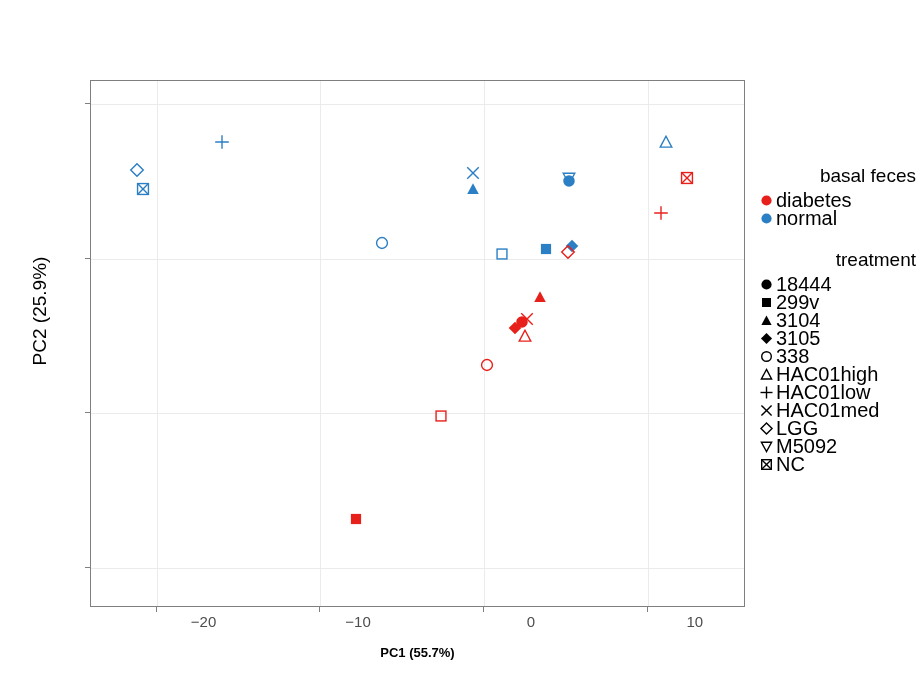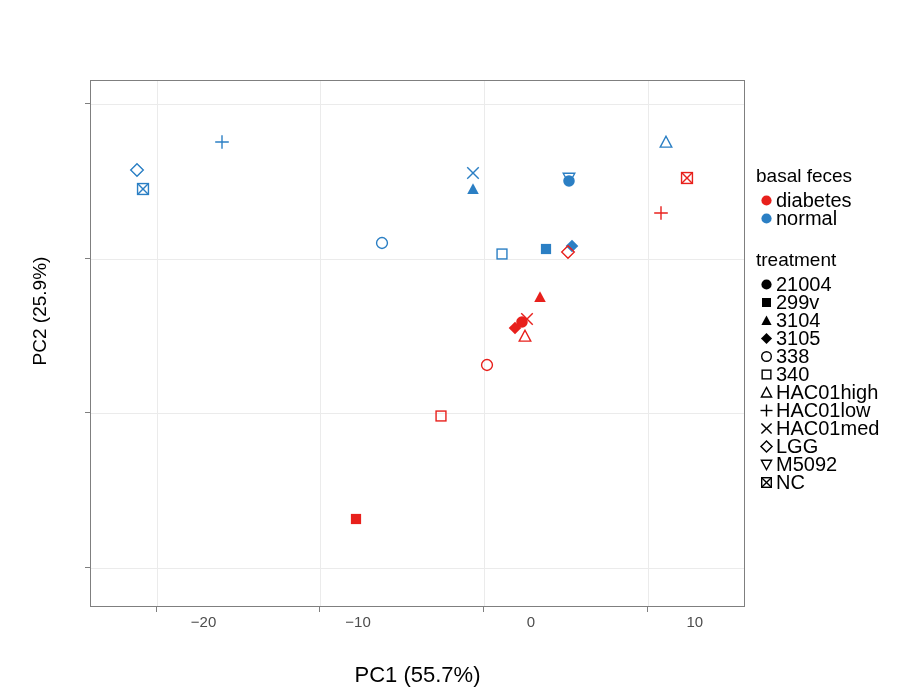--- a/index.html
+++ b/index.html
@@ -15,30 +15,30 @@
   .gridline.h{height:1px;left:0;right:0;}
 
   
   .tick-mark{position:absolute;background:#7f7f7f;}
   .tick-mark.x{width:1px;height:5px;}
   .tick-mark.y{height:1px;width:5px;}
   .tick-label{position:absolute;font-size:15px;color:#4d4d4d;white-space:nowrap;margin-left:48px;}
   .tick-label.x{transform:translateX(-50%);top:613px;}
   #ylabels{position:absolute;left:0;top:0;width:78px;height:687px;}
 
-  #xaxis-title{position:absolute;left:90px;width:655px;top:662px;text-align:center;
-               font-size:22px;color:#000;}
+  #xaxis-title{position:absolute;left:90px;width:655px;top:645px;text-align:center;
+               font-size:13px;color:#000;font-weight:bold;}
   #yaxis-title{position:absolute;left:-110px;top:300px;width:300px;text-align:center;
                font-size:19px;color:#000;transform:rotate(-90deg);transform-origin:center center;}
 
   
   .pt{position:absolute;transform:translate(-50%,-50%);}
 
   
-  #legend{position:absolute;left:756px;top:165px;width:160px;}
+  #legend{position:absolute;left:756px;top:165px;width:160px;text-align:right;}
   .legend-title{font-size:19px;color:#000;margin:0 0 4px 0;white-space:nowrap;}
   .legend-row{display:flex;align-items:center;height:18px;margin:0;}
   .legend-key{width:20px;height:18px;display:flex;align-items:center;justify-content:center;flex:0 0 20px;}
   .legend-text{font-size:20px;color:#000;white-space:nowrap;line-height:18px;}
   .legend-block{margin-bottom:18px;}
   .legend-block.second{margin-top:22px;}
 </style>
 </head>
 <body>
 
@@ -175,21 +175,21 @@
     </div>
     <div class="legend-block second">
       <div class="legend-title">treatment</div>
       <div id="shape-legend-rows">
           <div class="legend-row">
             <span class="legend-key">
               <svg width="15" height="15" viewBox="0 0 15 15" xmlns="http://www.w3.org/2000/svg">
                 <circle cx="7.5" cy="7.5" r="5.1000000000000005" fill="#000000" stroke="none"></circle>
               </svg>
             </span>
-            <span class="legend-text">21004</span>
+            <span class="legend-text">18444</span>
           </div>
           <div class="legend-row">
             <span class="legend-key">
               <svg width="15" height="15" viewBox="0 0 15 15" xmlns="http://www.w3.org/2000/svg">
                 <rect x="3" y="3" width="9" height="9" fill="#000000" stroke="none"></rect>
               </svg>
             </span>
             <span class="legend-text">299v</span>
           </div>
           <div class="legend-row">
@@ -208,28 +208,20 @@
             </span>
             <span class="legend-text">3105</span>
           </div>
           <div class="legend-row">
             <span class="legend-key">
               <svg width="15" height="15" viewBox="0 0 15 15" xmlns="http://www.w3.org/2000/svg">
                 <circle cx="7.5" cy="7.5" r="4.8" fill="none" stroke="#000000" stroke-width="1.4"></circle>
               </svg>
             </span>
             <span class="legend-text">338</span>
-          </div>
-          <div class="legend-row">
-            <span class="legend-key">
-              <svg width="15" height="15" viewBox="0 0 15 15" xmlns="http://www.w3.org/2000/svg">
-                <rect x="3.15" y="3.15" width="8.7" height="8.7" fill="none" stroke="#000000" stroke-width="1.4"></rect>
-              </svg>
-            </span>
-            <span class="legend-text">340</span>
           </div>
           <div class="legend-row">
             <span class="legend-key">
               <svg width="15" height="15" viewBox="0 0 15 15" xmlns="http://www.w3.org/2000/svg">
                 <polygon points="7.5,2.4 12.6,12 2.4,12" fill="none" stroke="#000000" stroke-width="1.4"></polygon>
               </svg>
             </span>
             <span class="legend-text">HAC01high</span>
           </div>
           <div class="legend-row">

